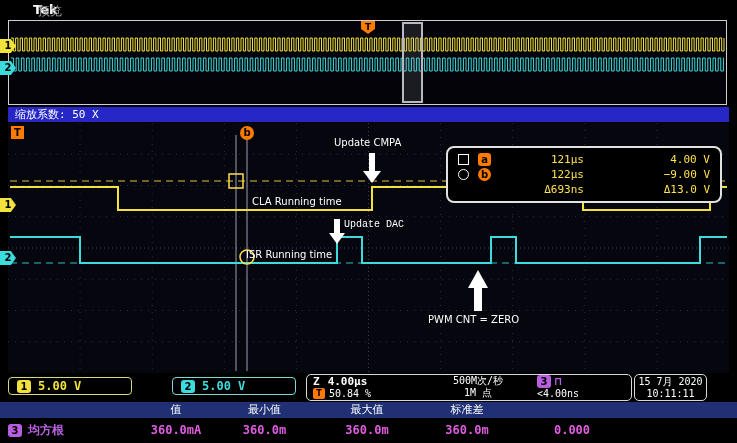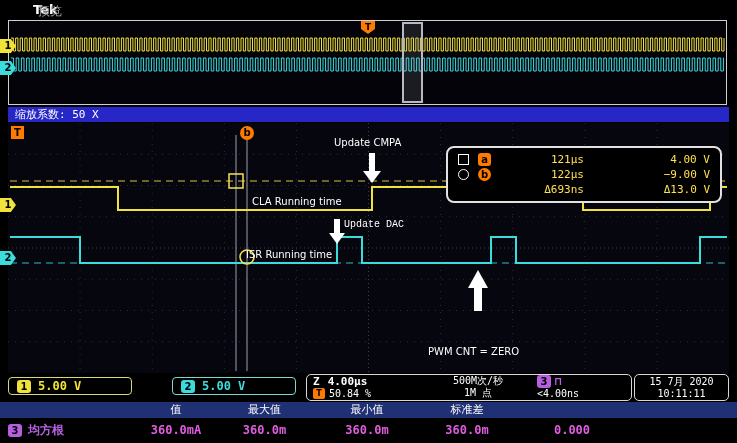--- a/index.html
+++ b/index.html
@@ -48,21 +48,21 @@
   .bmark{position:absolute;left:240px;top:126px;width:14px;height:14px;border-radius:50%;
          background:#ff7a00;color:#000;font:bold 10px/14px "DejaVu Sans",sans-serif;
          text-align:center;z-index:6;}
 
   
   .ann{position:absolute;color:#fff;font-family:"DejaVu Sans",sans-serif;font-size:10px;z-index:6;}
   .a-cmpa{left:334px;top:137px;}
   .a-cla{left:252px;top:196px;}
   .a-dac{left:344px;top:219px;font-family:Liberation Mono, monospace;}
   .a-isr{left:246px;top:249px;}
-  .a-pwm{left:428px;top:314px;margin-top:32px;}
+  .a-pwm{left:428px;top:314px;}
 
   
   .readout{position:absolute;left:446px;top:146px;width:276px;border:2px solid #e2e2e2;
            border-radius:8px;background:#000;padding:4px 10px;box-sizing:border-box;z-index:7;}
   .rrow{display:grid;grid-template-columns:20px 24px 82px 1fr;align-items:center;height:15px;
         font-size:11px;color:#ffe14d;}
   .rtime,.rvolt{text-align:right;}
   .shp{display:inline-block;}
   .sq{width:9px;height:9px;border:1.5px solid #fff;}
   .ci{width:9px;height:9px;border:1.5px solid #fff;border-radius:50%;}
@@ -81,21 +81,21 @@
        border-radius:5px;box-sizing:border-box;display:grid;
        grid-template-columns:106px 118px 1fr;grid-template-rows:12px 12px;
        align-items:center;padding:0 6px;font-size:10px;color:#fff;}
   .cell{display:flex;align-items:center;gap:4px;}
   .ctr{justify-content:center;}
   .zl{font-weight:bold;font-size:11px;}
   .zl b{margin-right:4px;}
   .pulse{color:#b75fe0;font-weight:bold;font-size:11px;}
   .tbadge{display:inline-block;width:12px;height:11px;background:#ff7a00;color:#000;
           font:bold 8px/11px "DejaVu Sans",sans-serif;text-align:center;border-radius:2px;}
-  .dt{position:absolute;left:634px;top:374px;width:95px;height:27px;border:1px solid #d8d8d8;
+  .dt{position:absolute;left:634px;top:374px;width:73px;height:27px;border:1px solid #d8d8d8;
       border-radius:5px;box-sizing:border-box;text-align:center;font-size:10px;line-height:12px;
       padding-top:1px;color:#fff;}
 
   
   .mheader{position:absolute;left:0;top:402px;width:737px;height:16px;background:#203075;
            display:grid;grid-template-columns:140px 72px 105px 100px 100px 110px 1fr;
            font-size:11px;line-height:16px;color:#fff;text-align:center;}
   .mrow{position:absolute;left:0;top:419px;width:737px;height:22px;display:grid;
         grid-template-columns:140px 72px 105px 100px 100px 110px 1fr;align-items:center;
         font-size:12px;font-weight:bold;color:#e05ce0;text-align:center;}
@@ -226,22 +226,22 @@
   </div>
 
   <div class="dt">
     <div>15 7月 2020</div>
     <div>10:11:11</div>
   </div>
 
   <div class="mheader">
     <div></div>
     <div>值</div>
+    <div>最小值</div>
     <div>最大值</div>
-    <div>最小值</div>
     <div>标准差</div>
     <div></div>
   </div>
   <div class="mrow">
     <div class="mname">
       <span class="minibadge ch3b">3</span>
       <span>均方根</span>
     </div>
     <div>360.0mA</div>
     <div>360.0m</div>

